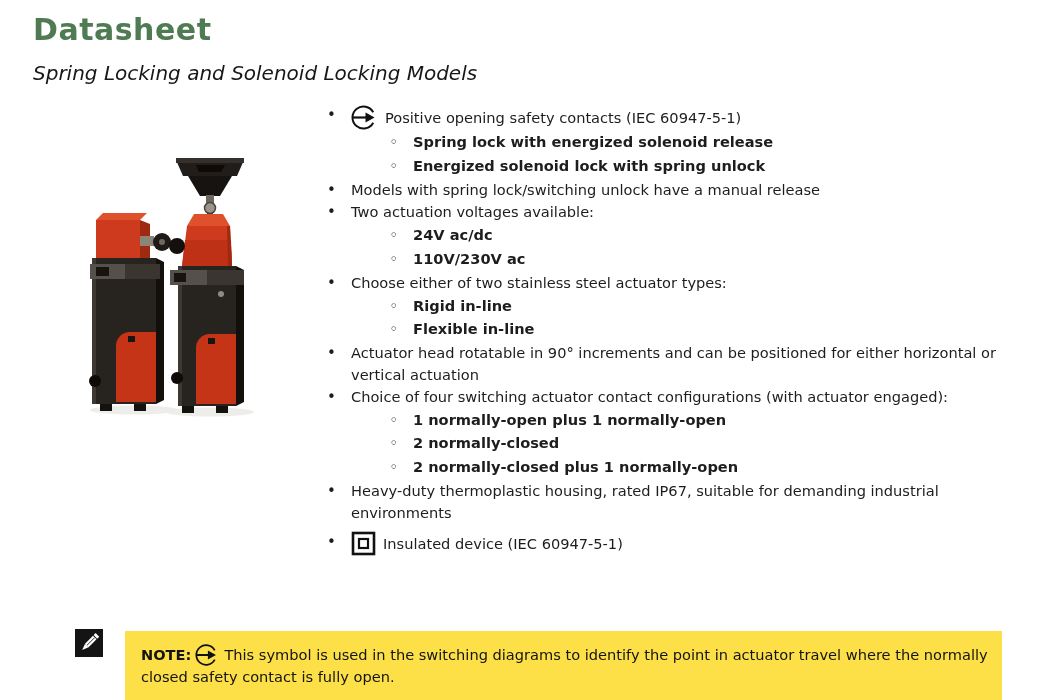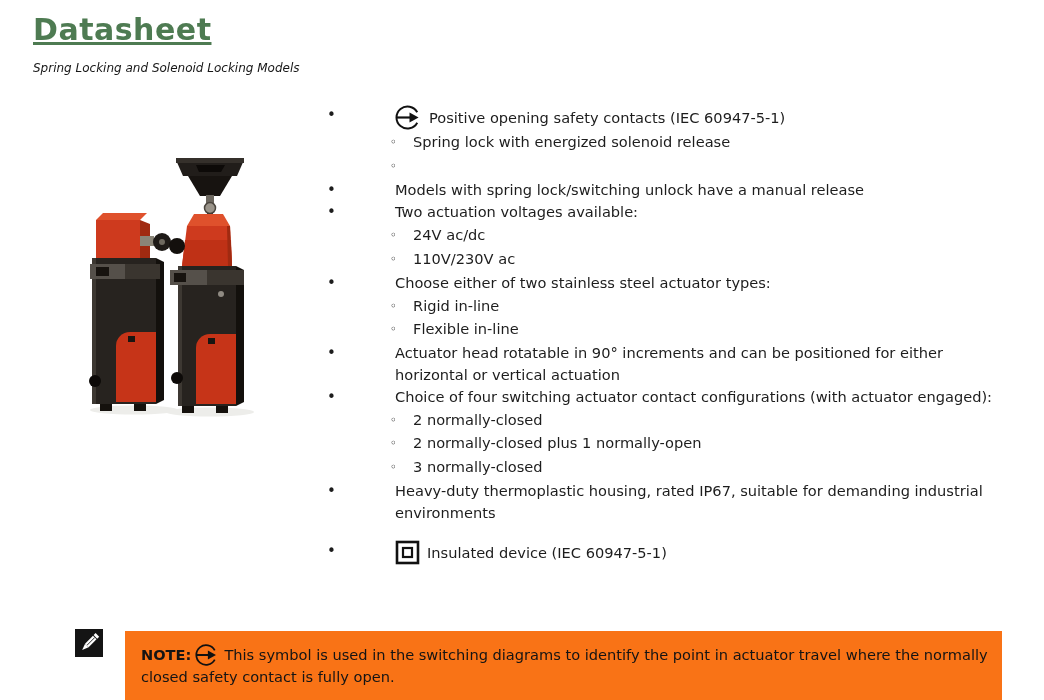--- a/index.html
+++ b/index.html
@@ -8,53 +8,52 @@
     width: 1044px; height: 700px;
     position: relative;
     font-family: "DejaVu Sans", "Liberation Sans", sans-serif;
     color: #1f1f1f;
     overflow: hidden;
   }
   .page-title {
     position: absolute; left: 33px; top: 12px;
     font-size: 30px; font-weight: 700; color: #4e7b52;
     letter-spacing: 0.5px;
-    text-decoration: underline;
   }
   .page-subtitle {
     position: absolute; left: 33px; top: 61px;
-    font-size: 12px; font-style: italic; color: #171717;
+    font-size: 20px; font-style: italic; color: #171717;
   }
   .product-figure {
     position: absolute; left: 70px; top: 138px;
     width: 252px; height: 284px;
   }
   .features {
     position: absolute; left: 322px; top: 104px; width: 692px;
     font-size: 14.6px; line-height: 21.8px; color: #1d1d1d;
   }
-  .li { display: flex; gap: 44px; }
+  .li { display: flex; }
   .li > .b { flex: none; width: 29px; padding-left: 5px; }
   .li > .b::before { content: "\2022"; font-size: 15px; }
-  .li-sub { display: flex; padding-left: 68px; }
+  .li-sub { display: flex; padding-left: 68px; font-weight: bold; }
   .li-sub > .b { flex: none; width: 23px; }
   .li-sub > .b::before { content: "\25E6"; font-size: 12px; position: relative; top: -1px; }
   .t { flex: 1; }
   .sym-po { vertical-align: -8px; margin-right: 7px; }
   .sym-po-note { vertical-align: -7px; margin: 0 5px 0 4px; }
   .sym-ins { vertical-align: -7px; margin-right: 7px; }
-  .li.spaced { margin-top: 16px; }
+  .li.spaced { margin-top: 7px; }
   .note-pencil {
     position: absolute; left: 75px; top: 629px;
     width: 28px; height: 28px;
   }
   .note-box {
     position: absolute; left: 125px; top: 631px;
     width: 877px; min-height: 64px;
-    background: #f97316;
+    background: #fde047;
     padding: 12px 14px 12px 16px;
     font-size: 14.6px; line-height: 20.5px; color: #141414;
   }
   .note-box .note-label { font-weight: 700; }
 </style>
 </head>
 <body>
 
 <h1 class="page-title">Datasheet</h1>
 <div class="page-subtitle">Spring Locking and Solenoid Locking Models</div>
@@ -121,20 +120,21 @@
           <polygon points="14.5,8.4 23.6,13.5 14.5,18.6" fill="#111"></polygon>
         </svg><span>Positive opening safety contacts (IEC 60947-5-1)</span></span>
   </div>
 
   <div class="li-sub">
     <span class="b"></span>
     <span class="t">Spring lock with energized solenoid release</span>
   </div>
   <div class="li-sub">
     <span class="b"></span>
+    <span class="t">Energized solenoid lock with spring unlock</span>
   </div>
 
   <div class="li">
     <span class="b"></span>
     <span class="t">Models with spring lock/switching unlock have a manual release</span>
   </div>
 
   <div class="li">
     <span class="b"></span>
     <span class="t">Two actuation voltages available:</span>
@@ -165,29 +165,29 @@
     <span class="b"></span>
     <span class="t">Actuator head rotatable in 90° increments and can be positioned for either horizontal or vertical actuation</span>
   </div>
 
   <div class="li">
     <span class="b"></span>
     <span class="t">Choice of four switching actuator contact configurations (with actuator engaged):</span>
   </div>
   <div class="li-sub">
     <span class="b"></span>
+    <span class="t">1 normally-open plus 1 normally-open</span>
+  </div>
+  <div class="li-sub">
+    <span class="b"></span>
     <span class="t">2 normally-closed</span>
   </div>
   <div class="li-sub">
     <span class="b"></span>
     <span class="t">2 normally-closed plus 1 normally-open</span>
-  </div>
-  <div class="li-sub">
-    <span class="b"></span>
-    <span class="t">3 normally-closed</span>
   </div>
 
   <div class="li">
     <span class="b"></span>
     <span class="t">Heavy-duty thermoplastic housing, rated IP67, suitable for demanding industrial environments</span>
   </div>
 
   <div class="li spaced">
     <span class="b"></span>
     <span class="t"><svg class="sym-ins" width="25" height="25" viewBox="0 0 25 25">

